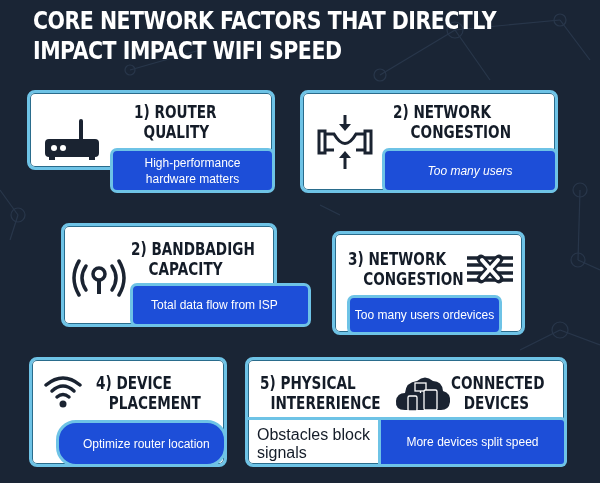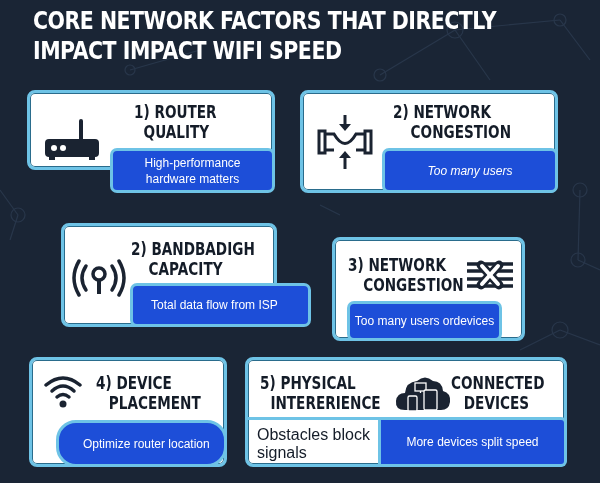--- a/index.html
+++ b/index.html
@@ -141,21 +141,21 @@
   </svg>
   <div class="card-title" style="left:67px; top:13px;">
     <span class="l2">2) BANDBADIGH</span>
     <span class="l2" style="padding-left:22px;">CAPACITY</span>
   </div>
   <div class="desc" style="left:66px; top:57px; width:181px; height:44px; justify-content:flex-start; padding-left:18px;">
     <span>Total data flow from ISP</span>
   </div>
 </div>
 
-<div class="card" style="left:332px; top:237px; width:193px; height:104px;">
+<div class="card" style="left:332px; top:231px; width:193px; height:104px;">
   <div class="card-title" style="left:13px; top:15px;">
     <span class="l2">3) NETWORK</span>
     <span class="l2" style="padding-left:19px;">CONGESTION</span>
   </div>
   <svg class="icon" style="left:132px; top:20px;" width="46" height="30" viewBox="0 0 46 30">
     <g stroke="#1a2331" stroke-width="3.5">
       <line x1="0" y1="4" x2="46" y2="4"></line>
       <line x1="0" y1="11" x2="46" y2="11"></line>
       <line x1="0" y1="19" x2="46" y2="19"></line>
       <line x1="0" y1="26" x2="46" y2="26"></line>

